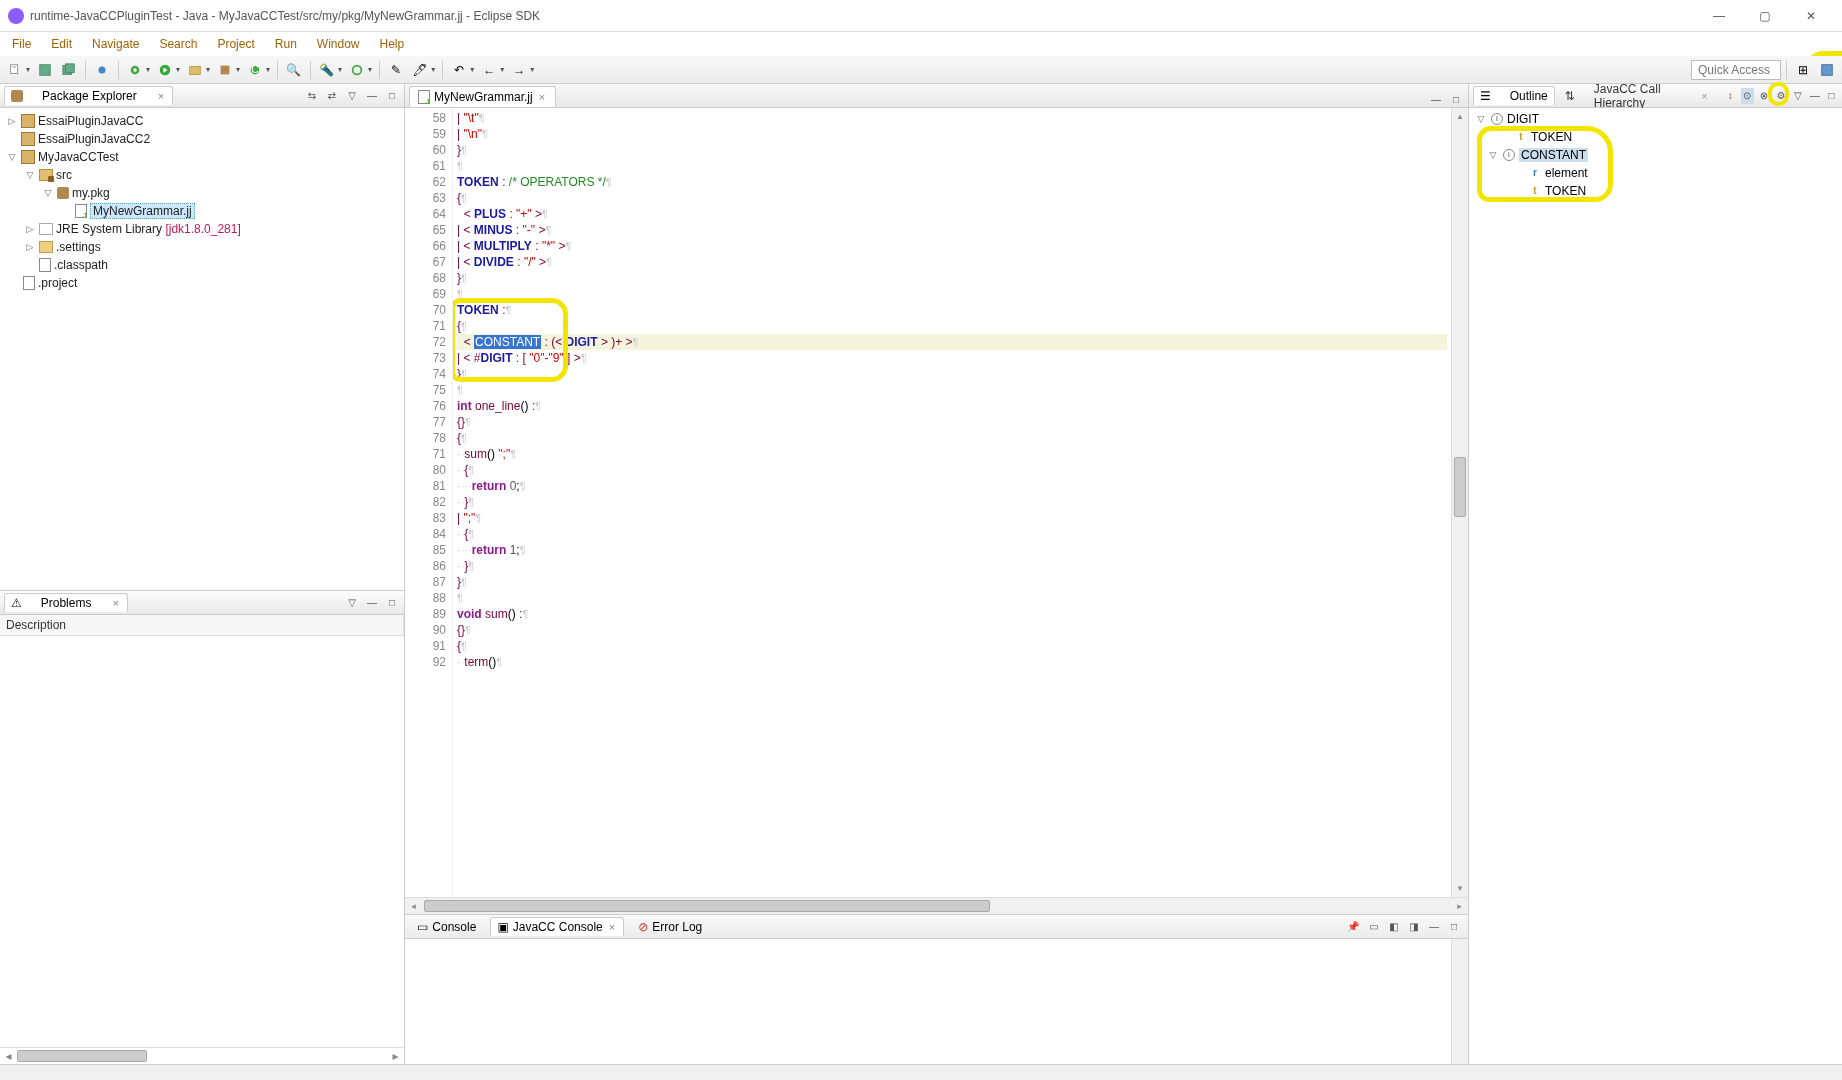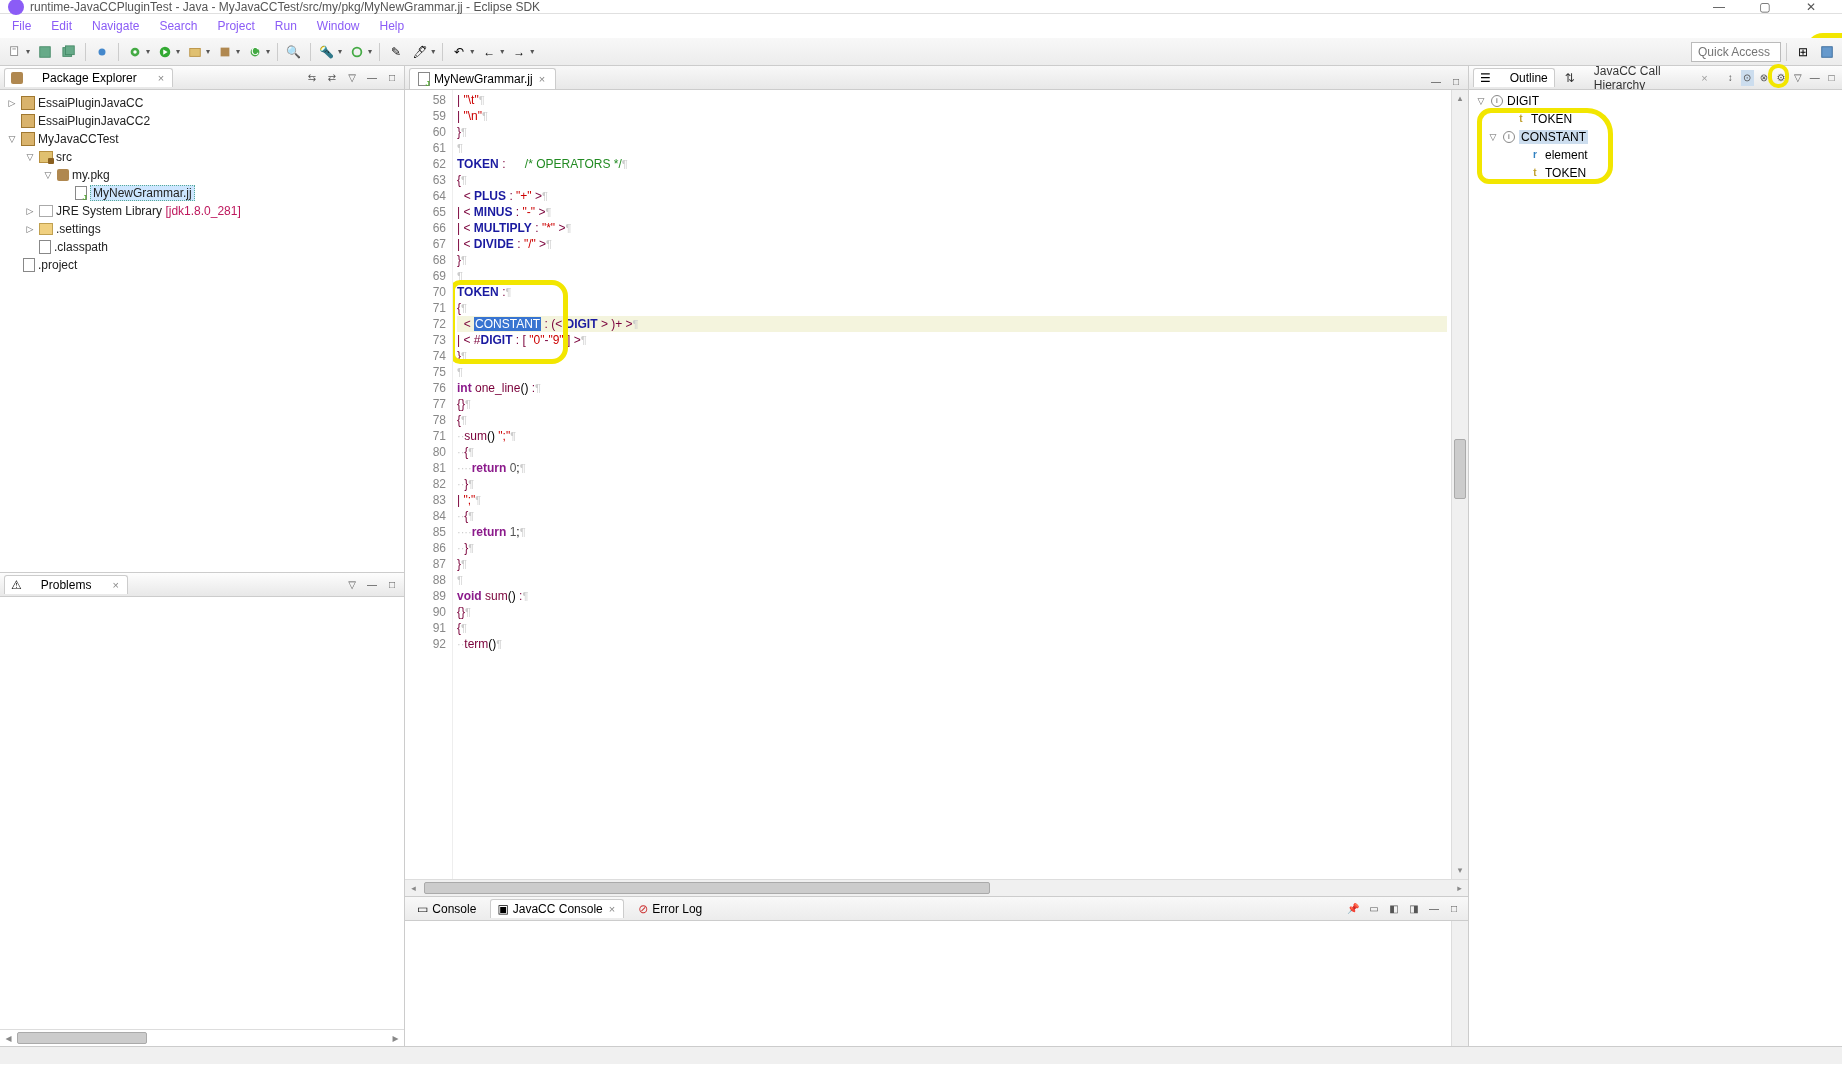--- a/index.html
+++ b/index.html
@@ -1,26 +1,26 @@
 <!DOCTYPE html>
 <html><head>
 <meta charset="utf-8">
 <style>
 * { margin: 0; padding: 0; box-sizing: border-box; font-family: "Segoe UI", Tahoma, sans-serif; font-size: 12px; }
 body { background: #fff; width: 1842px; height: 1080px; overflow: hidden; position: relative; }
 
 
-.titlebar { height: 14px; background: #fff; display: flex; align-items: center; padding: 0 8px; color: #555; border-bottom: 1px solid #e0e0e0; }
+.titlebar { height: 32px; background: #fff; display: flex; align-items: center; padding: 0 8px; color: #555; border-bottom: 1px solid #e0e0e0; }
 .titlebar .ico { width: 16px; height: 16px; background: #8b5cf6; border-radius: 50%; margin-right: 6px; }
 .titlebar .spacer { flex: 1; }
 .winbtn { width: 46px; height: 30px; display: flex; align-items: center; justify-content: center; color: #555; }
 
 
 .menubar { height: 24px; display: flex; align-items: center; padding: 0 4px; gap: 4px; }
-.menubar span { padding: 2px 8px; color: #8b5cf6; }
+.menubar span { padding: 2px 8px; color: #a16207; }
 
 
 .toolbar { height: 28px; display: flex; align-items: center; padding: 0 4px; gap: 2px; border-bottom: 1px solid #ccc; background: linear-gradient(#f8f8f8,#ececec); }
 .tbtn { width: 22px; height: 22px; display: flex; align-items: center; justify-content: center; border-radius: 2px; }
 .tbtn svg { width: 14px; height: 14px; }
 .tsep { width: 1px; height: 18px; background: #ccc; margin: 0 3px; }
 .drop { font-size: 8px; color: #555; margin-left: -2px; margin-right: 2px; }
 .toolbar .flex { flex: 1; }
 .quickaccess { border: 1px solid #bbb; padding: 2px 6px; background: #fff; color: #888; width: 90px; }
 .persp-hi { position: relative; }
@@ -72,21 +72,21 @@
 .problems .hscroll .thumb { width:130px; height:12px; background:#ccc; border:1px solid #aaa; border-radius:2px; }
 
 
 .editor-tabs { height: 24px; display: flex; align-items: flex-end; background: linear-gradient(#f8f8f8,#e8e8e8); border-bottom: 1px solid #ccc; padding: 0 4px; gap:4px; }
 .editor-tabs .tab { display:flex; align-items:center; gap:4px; padding:3px 8px; background:#fff; border:1px solid #ccc; border-bottom:none; border-radius:3px 3px 0 0; }
 .editor-tabs .flex { flex:1; }
 .editor-body { flex:1; display:flex; overflow:hidden; font-family: Consolas, monospace; font-size: 13px; background:#fff; position:relative; }
 .gutter { width: 48px; text-align: right; color: #888; padding: 2px 6px 2px 0; background:#fff; border-right:1px solid #eee; line-height:16px; white-space:pre; }
 .code { flex:1; padding:2px 4px; line-height:16px; white-space:pre; color:#000; position:relative; overflow:hidden; }
 .code .kw { color:#8b1a8b; font-weight:bold; }
-.code .cmt { color:#228b22;margin-left:16px; }
+.code .cmt { color:#228b22; }
 .code .str { color:#c00; }
 .code .tok { color:#1a1aa0; font-weight:bold; }
 .code .id { color:#7a003a; }
 .code .num { color:#555; }
 .code .ws { color:#ccc; font-size:11px; }
 .code .sel { background:#3874d1; color:#fff; padding:0 1px; }
 .code .curline { background:#f4f4dd; display:inline-block; min-width:100%; }
 .editor-vscroll { width:17px; background:#f0f0f0; border-left:1px solid #ddd; display:flex; flex-direction:column; }
 .editor-vscroll .arr{ height:17px; text-align:center; color:#888; font-size:9px; line-height:17px;}
 .editor-vscroll .track{ flex:1; position:relative; }
@@ -305,20 +305,23 @@
       <div class="viewhdr">
         <div class="tab">
           <span>⚠</span>
           <span>Problems</span>
           <span class="close-x">×</span>
         </div>
         <div class="flex"></div>
         <div class="minibtn">▽</div>
         <div class="minibtn">—</div>
         <div class="minibtn">□</div>
+      </div>
+      <div class="cols">
+        <div style="flex:1">Description</div>
       </div>
       <div class="body"></div>
       <div class="hscroll">
         <span class="arr">◂</span>
         <span class="thumb"></span>
         <span style="flex:1"></span>
         <span class="arr">▸</span>
       </div>
     </div>
   </div>

